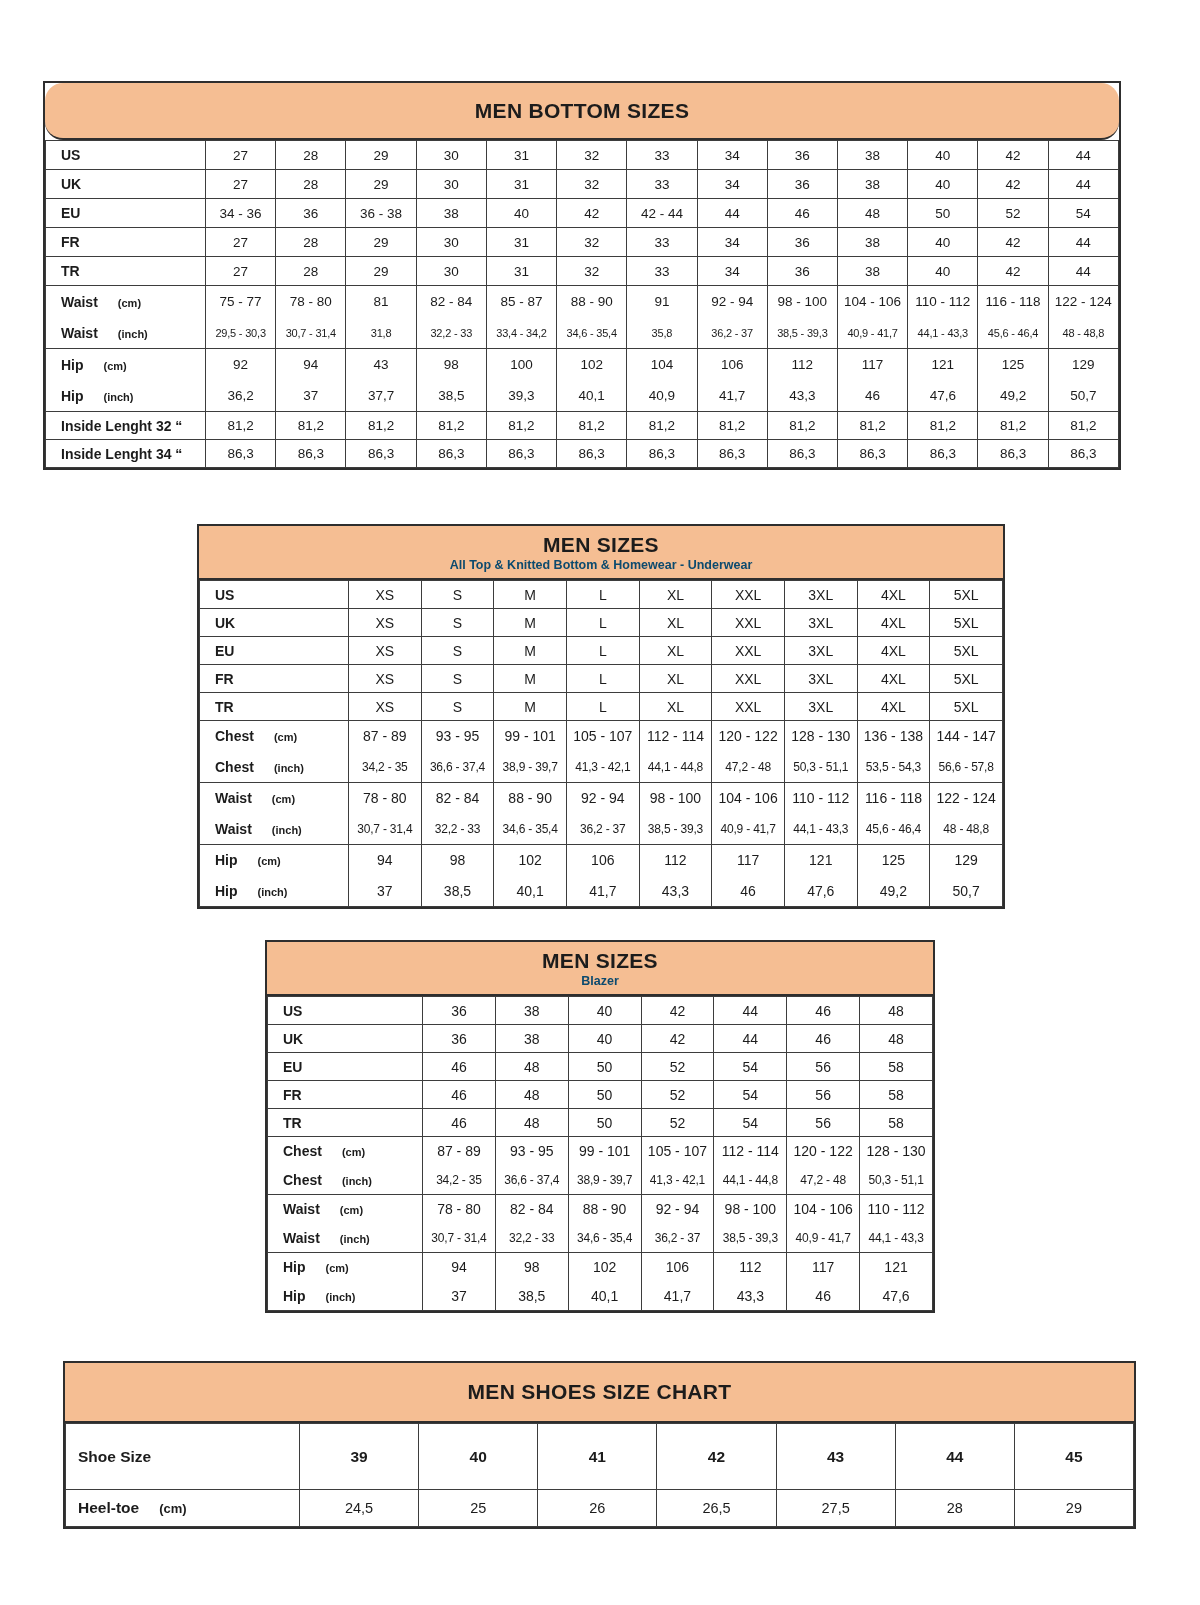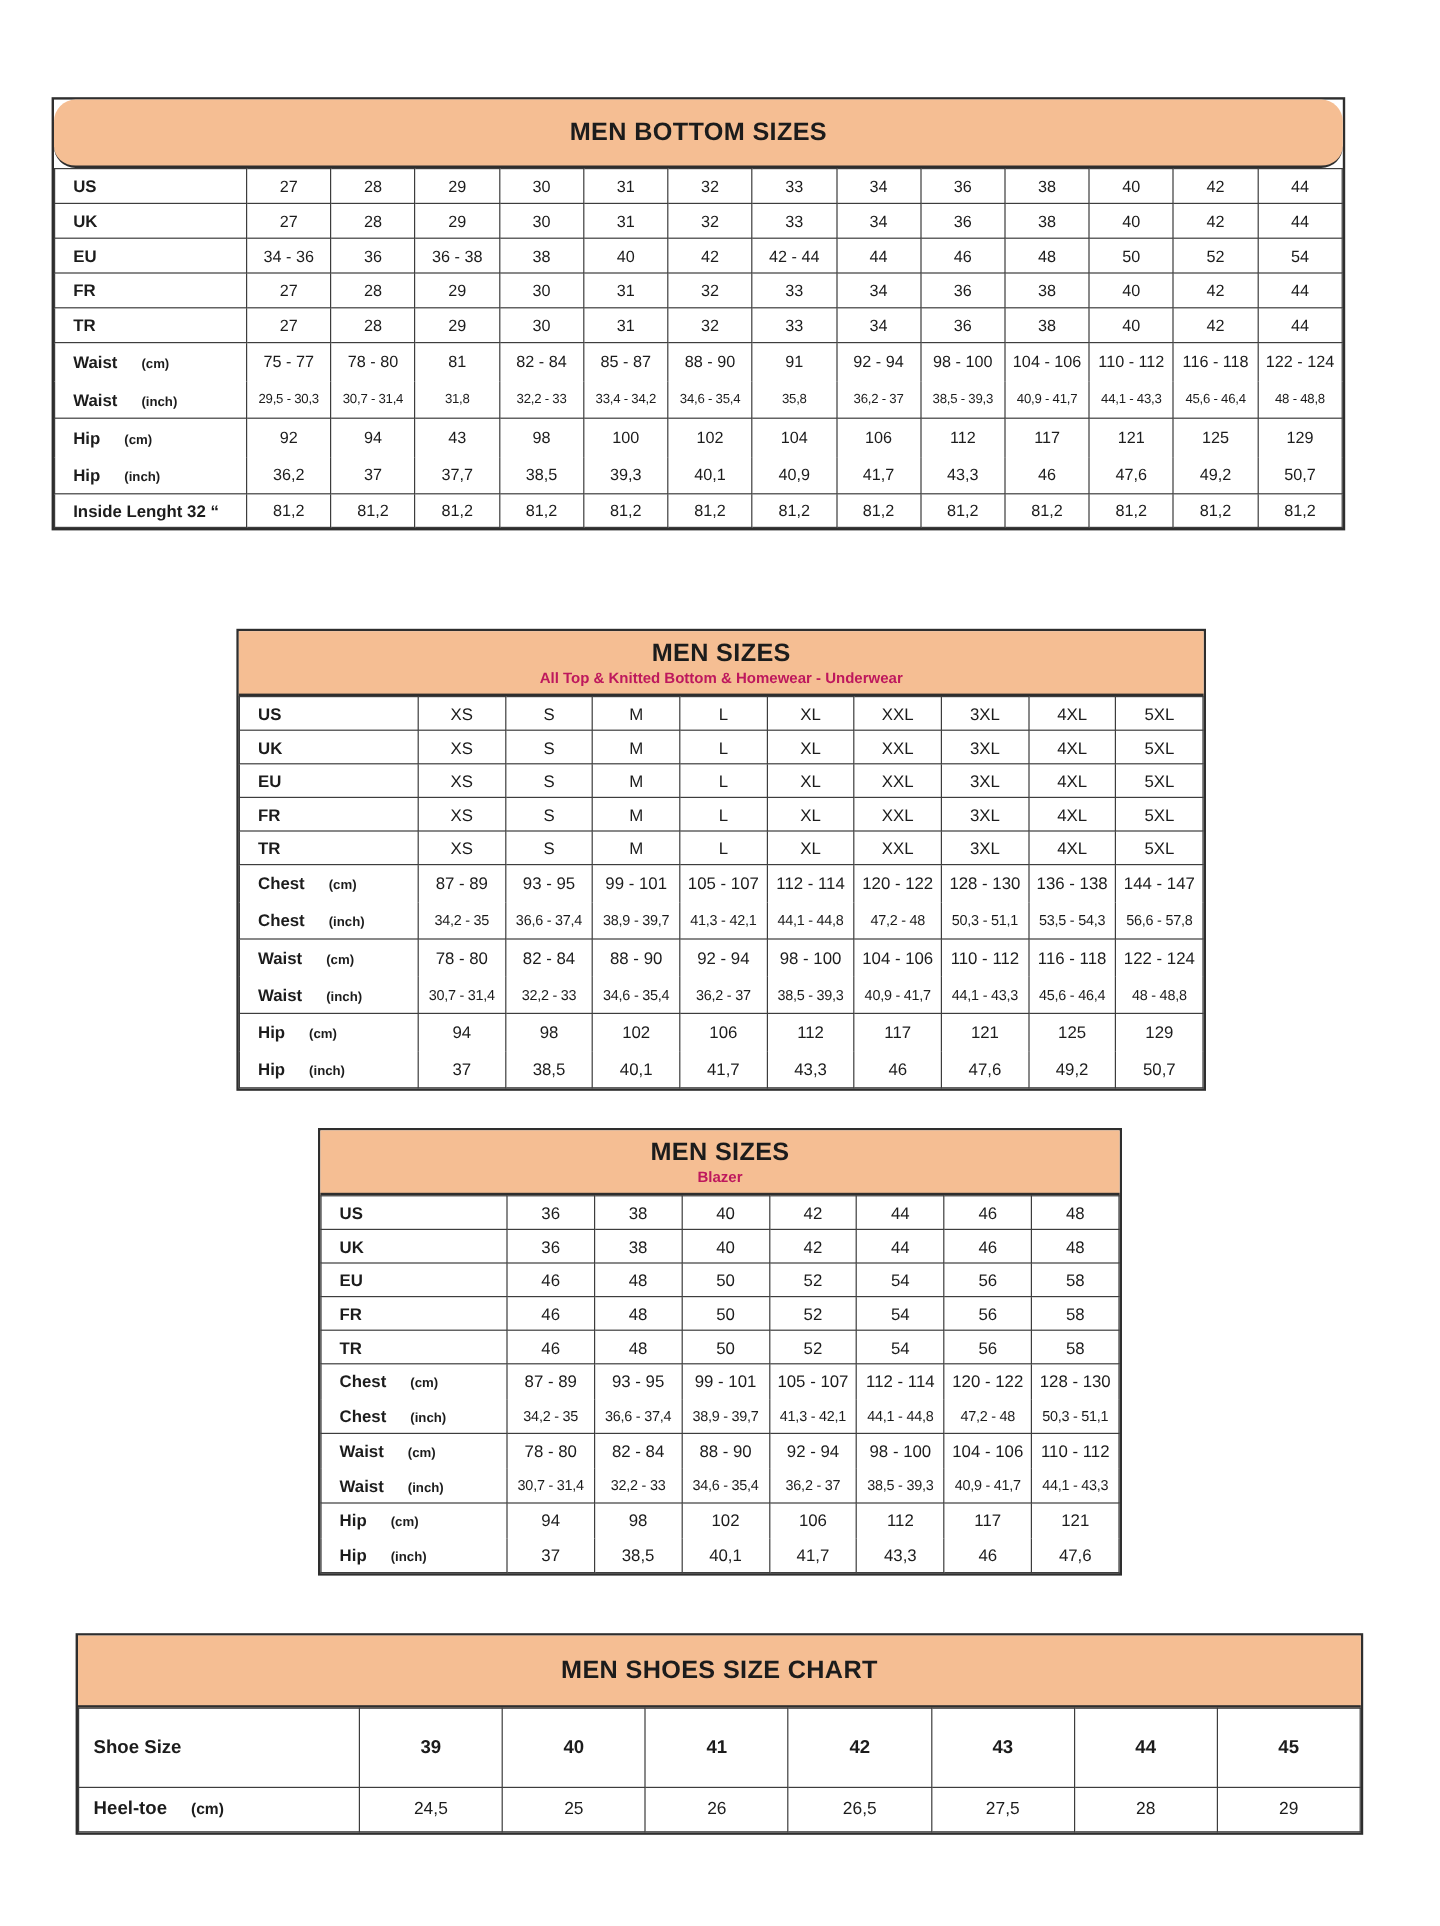--- a/index.html
+++ b/index.html
@@ -31,21 +31,21 @@
   }
   .tbl-title {
     font-weight: 700;
     font-size: 21px;
     letter-spacing: 0.3px;
     color: #1c1c1c;
   }
   .tbl-subtitle {
     font-weight: 700;
     font-size: 12.5px;
-    color: #be185d;
+    color: #0c4a6e;
   }
   table {
     width: 100%;
     border-collapse: collapse;
     table-layout: fixed;
   }
   td {
     border: 1.5px solid #3d3d3d;
     text-align: center;
     vertical-align: middle;
@@ -287,20 +287,36 @@
             <td>81,2</td>
             <td>81,2</td>
             <td>81,2</td>
             <td>81,2</td>
             <td>81,2</td>
             <td>81,2</td>
             <td>81,2</td>
             <td>81,2</td>
             <td>81,2</td>
           </tr>
+          <tr class="single r11">
+            <td class="label"><span>Inside Lenght 34 “</span></td>
+            <td>86,3</td>
+            <td>86,3</td>
+            <td>86,3</td>
+            <td>86,3</td>
+            <td>86,3</td>
+            <td>86,3</td>
+            <td>86,3</td>
+            <td>86,3</td>
+            <td>86,3</td>
+            <td>86,3</td>
+            <td>86,3</td>
+            <td>86,3</td>
+            <td>86,3</td>
+          </tr>
         </tbody>
       </table>
     </div>
     <div class="size-table" id="tbl-1">
       <div class="tbl-header">
         <div class="tbl-title">MEN SIZES</div>
         <div class="tbl-subtitle">All Top &amp; Knitted Bottom &amp; Homewear - Underwear</div>
       </div>
       <table>
         <colgroup>

